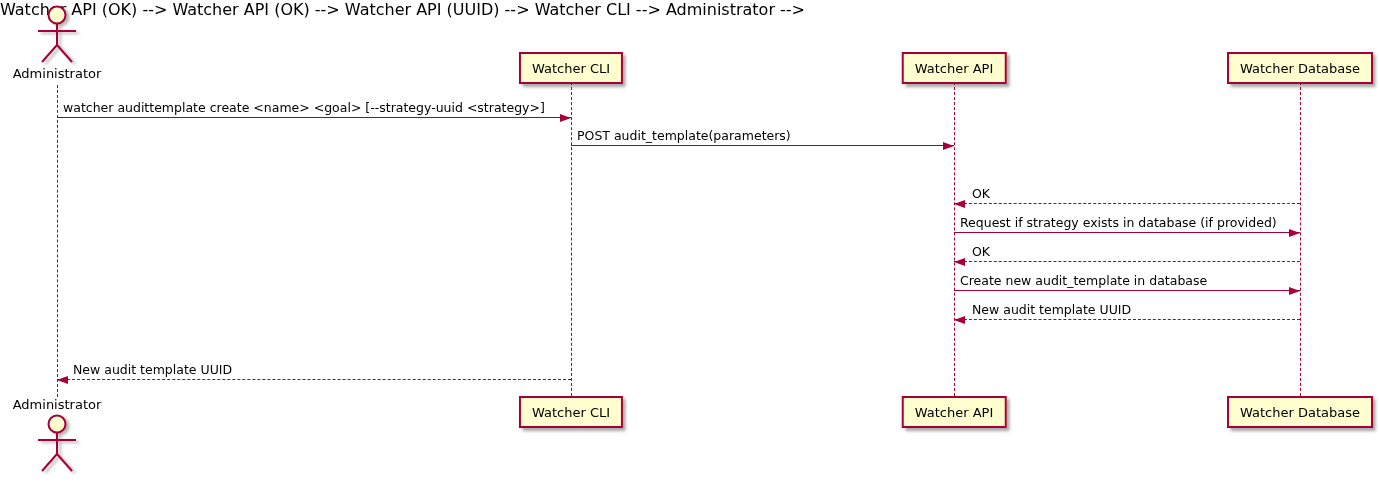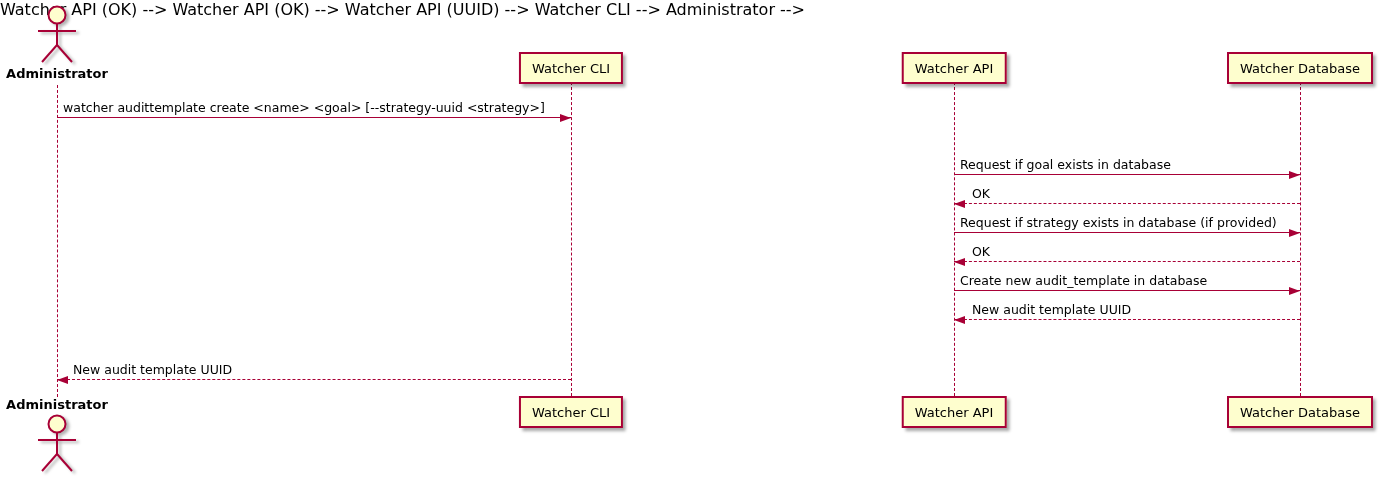--- a/index.html
+++ b/index.html
@@ -39,21 +39,20 @@
   
   .actor-svg {
     position: absolute;
     filter: drop-shadow(3px 2px 1.5px rgba(0,0,0,0.30));
   }
   .actor-label {
     position: absolute;
     transform: translateX(-50%);
     font-size: 13px;
     white-space: nowrap;
-    font-weight: bold;
   }
   
   .msg {
     position: absolute;
     height: 19px;
   }
   .msg .lbl {
     position: absolute;
     bottom: 3px;
     left: 0;
@@ -112,27 +111,27 @@
   <div class="participant-box" style="left:1300px; top:52px;">Watcher Database</div>
 
   
   <div class="msg" style="left:57px; top:99px; width:514px;">
     <span class="lbl" style="left:6px;">watcher audittemplate create &lt;name&gt; &lt;goal&gt; [--strategy-uuid &lt;strategy&gt;]</span>
     <div class="line"></div>
     <div class="head-right"></div>
   </div>
 
   
-
-  
-  <div class="msg" style="left:954px; top:156px; width:346px;">
-    <span class="lbl" style="left:6px;">Request if goal exists in database</span>
+  <div class="msg" style="left:571px; top:127px; width:383px;">
+    <span class="lbl" style="left:6px;">POST audit_template(parameters)</span>
     <div class="line"></div>
     <div class="head-right"></div>
   </div>
+
+  
 
    Watcher API (OK) --&gt;
   <div class="msg dashed" style="left:954px; top:185px; width:346px;">
     <span class="lbl" style="left:18px;">OK</span>
     <div class="line"></div>
     <div class="head-left"></div>
   </div>
 
   
   <div class="msg" style="left:954px; top:214px; width:346px;">

